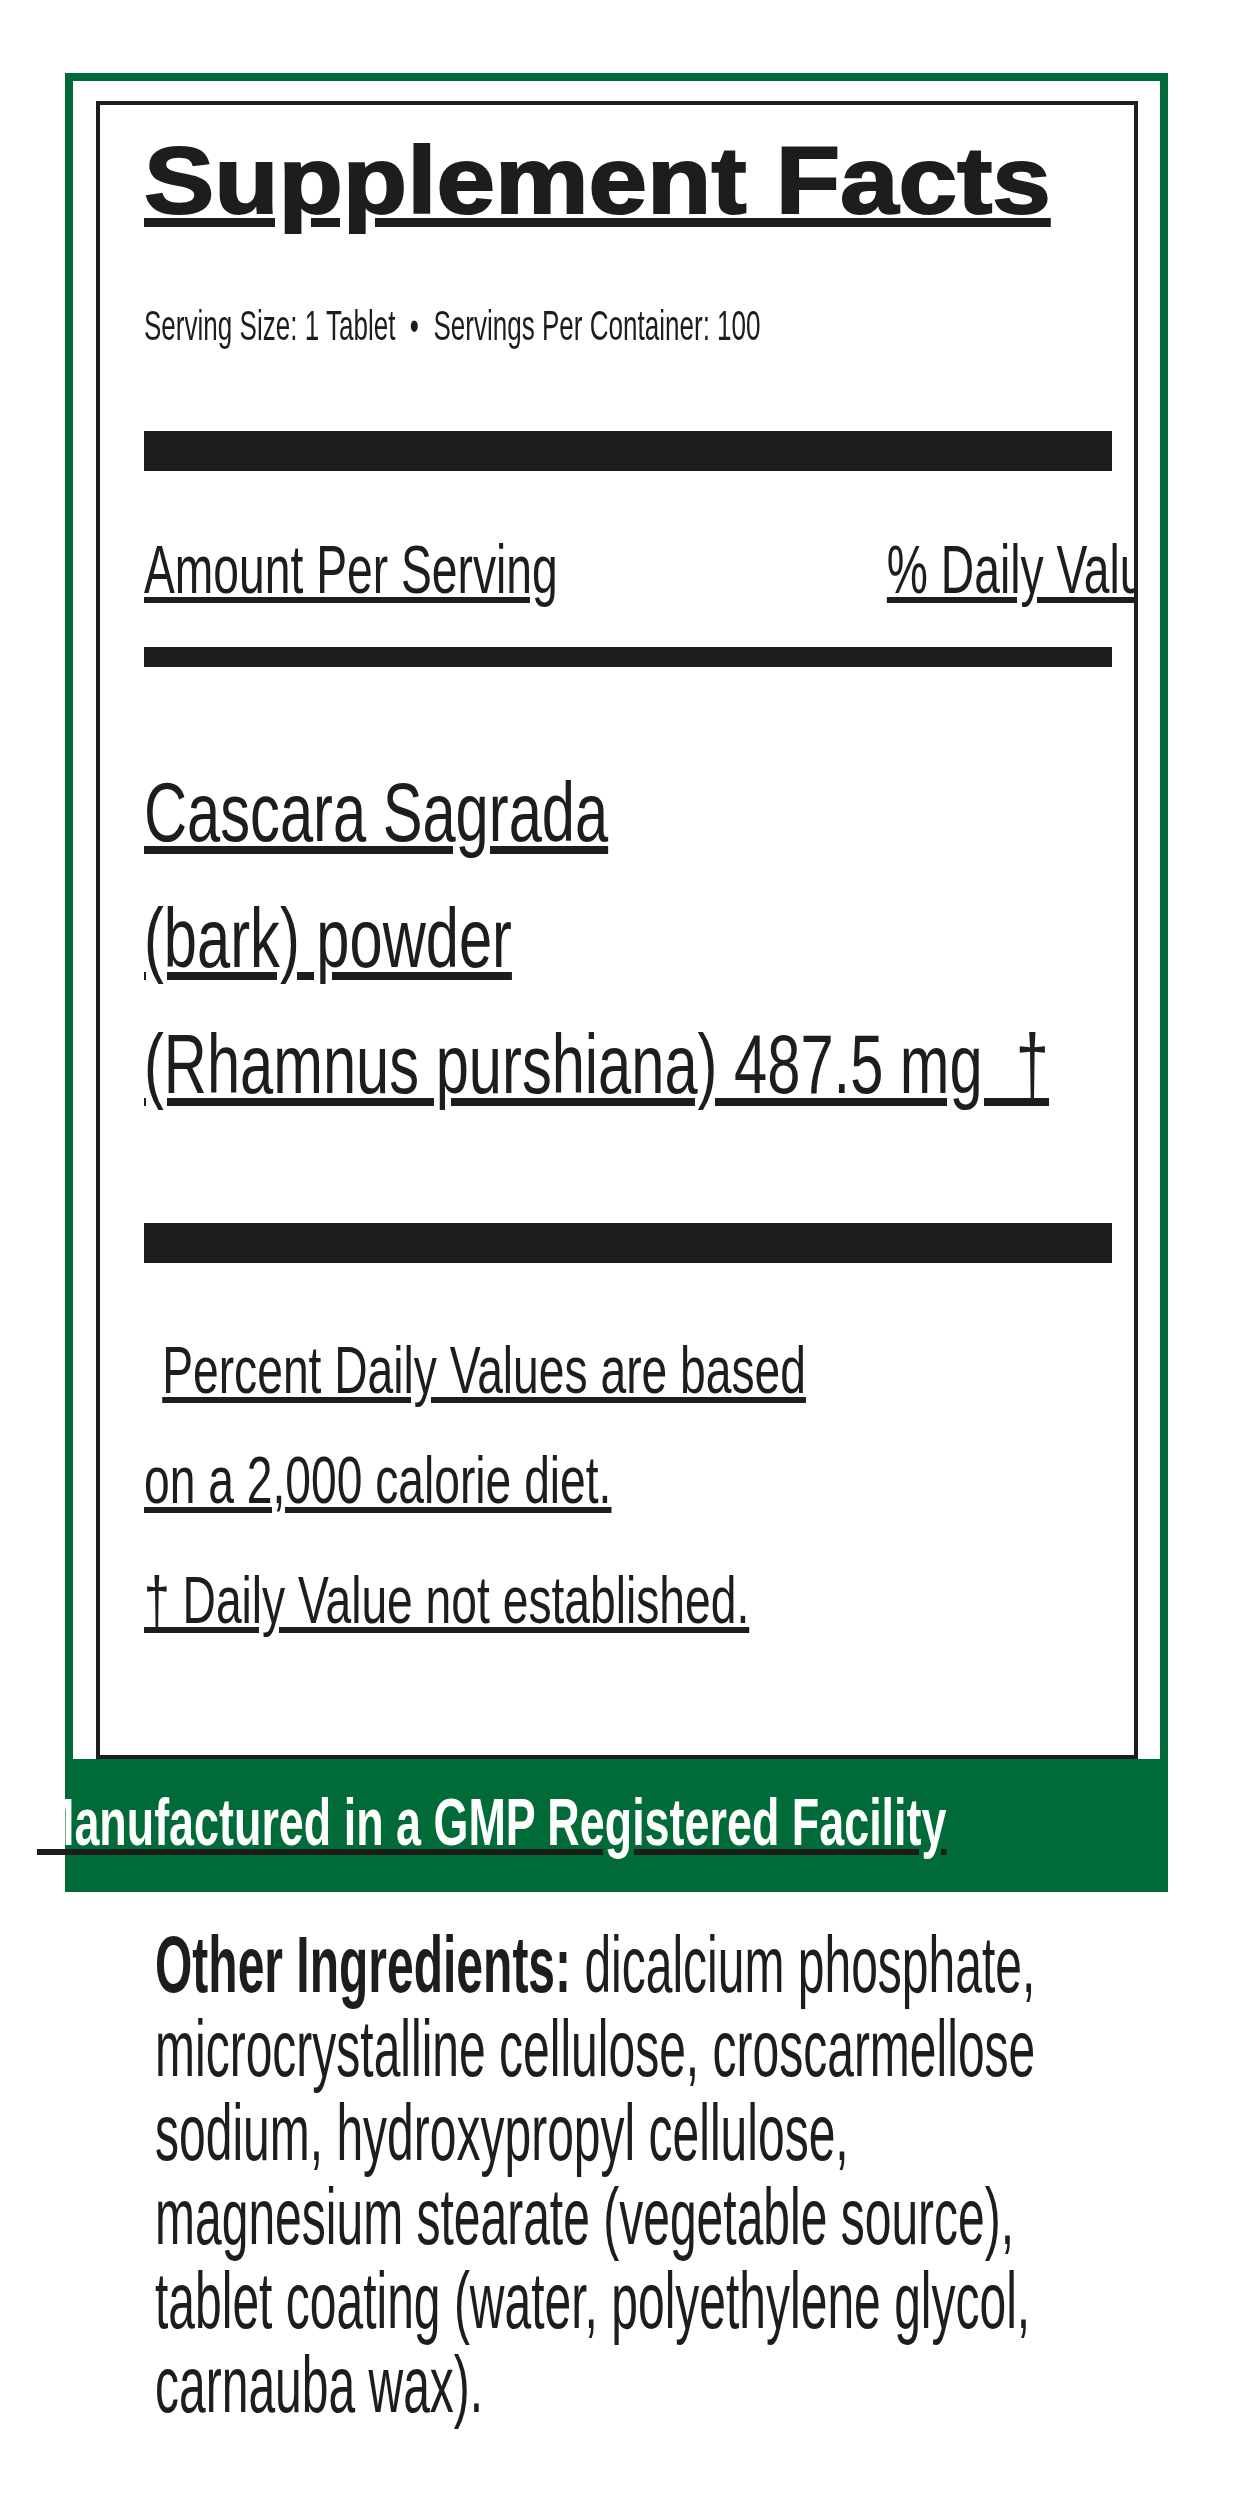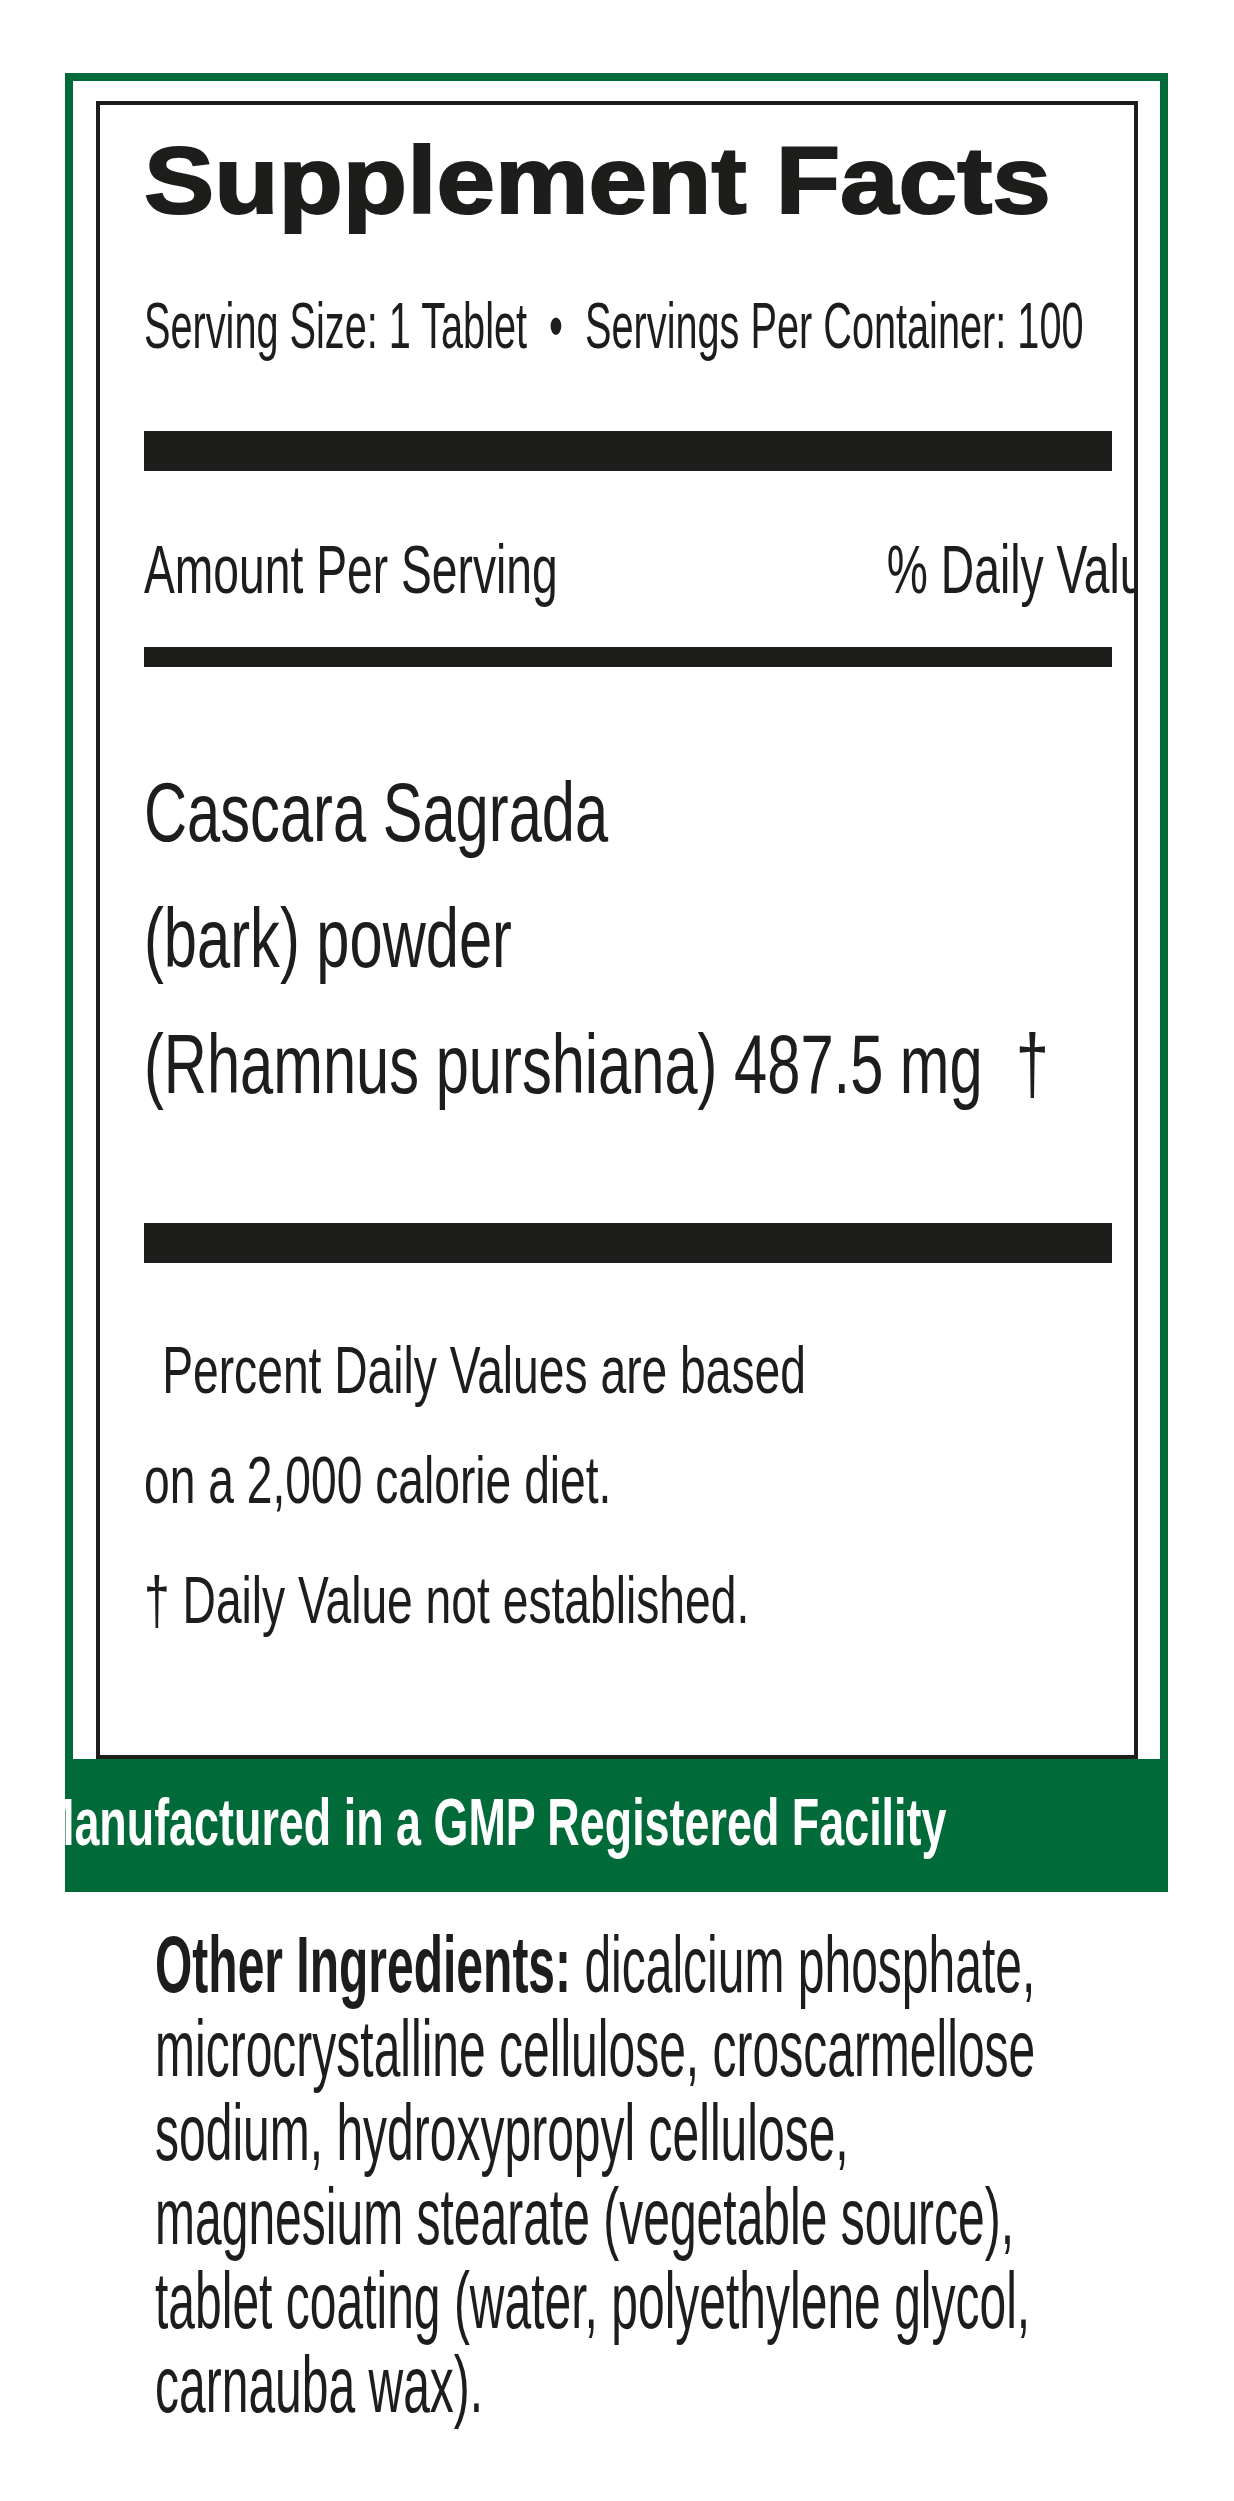--- a/index.html
+++ b/index.html
@@ -3,36 +3,36 @@
 <meta charset="utf-8">
 <style>
   :root { --green:#006B38; --ink:#1D1D1B; }
   html,body{margin:0;padding:0;}
   body{
     width:1234px;height:2501px;background:#ffffff;overflow:hidden;
     font-family:"Liberation Sans", sans-serif;color:var(--ink);
   }
   .label{
     margin:73px 0 0 65px;width:1103px;box-sizing:border-box;
-    border:8px solid var(--green);background:#fff;
+    border:8px solid var(--green);background:#fff;text-decoration:underline;
   }
   .inner-box{
     margin:20px 22px 0 23px;border:4px solid var(--ink);
     box-sizing:border-box;height:1658px;padding:26px 22px 0 44px;overflow:hidden;
   }
   .title{
     margin:0;font-size:94px;line-height:100px;font-weight:bold;
     transform:scaleX(1.12);transform-origin:0 50%;white-space:pre;
     -webkit-text-stroke:2px var(--ink);
   }
   .cond{display:inline-block;white-space:pre;transform-origin:0 50%;}
   .sx62{transform:scaleX(0.62);}
   .sx68{transform:scaleX(0.68);}
   .right{transform-origin:100% 50%;}
-  .serving{margin-top:62px;font-size:64px;line-height:66px;}
+  .serving{margin-top:62px;font-size:42px;line-height:66px;}
   .bar{background:var(--ink);}
   .bar.b1{margin-top:72px;height:40px;}
   .cols-row{
     margin-top:60px;font-size:68px;line-height:76px;
     display:flex;justify-content:space-between;align-items:baseline;
   }
   .bar.b2{margin-top:40px;height:20px;}
   .line{white-space:pre;}
   .ing-block{margin-top:82px;font-size:84px;line-height:126px;transform:scaleX(0.71);transform-origin:0 0;}
   .bar.b3{margin-top:96px;height:40px;}

